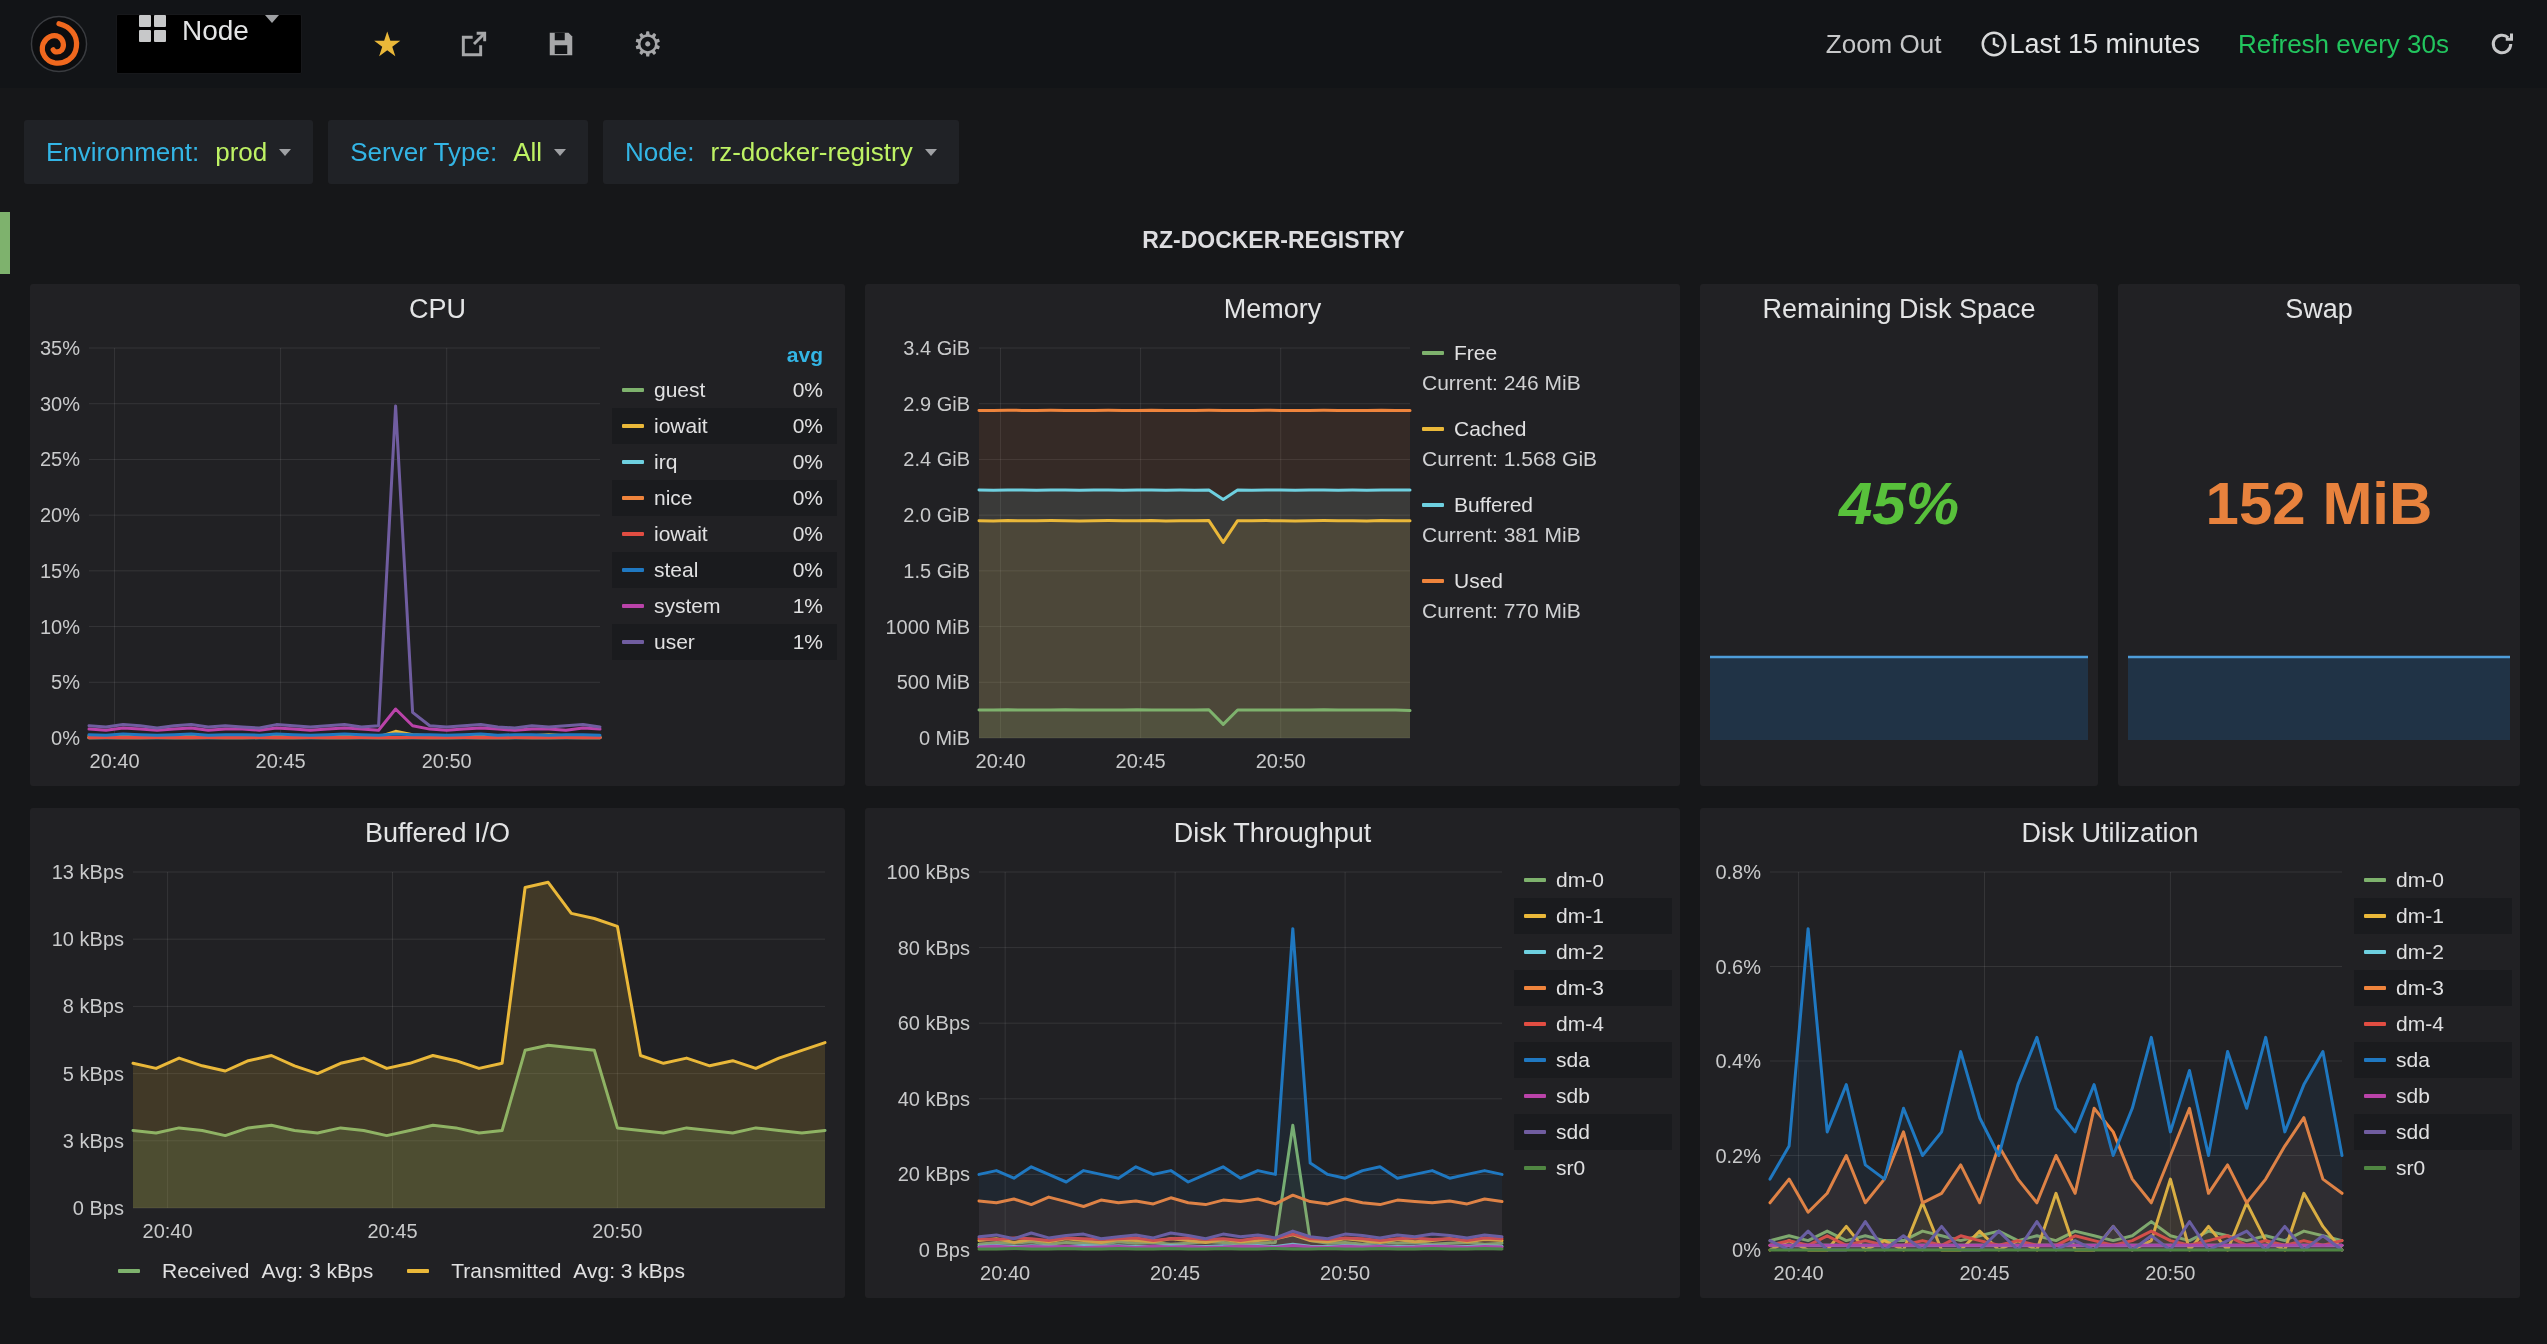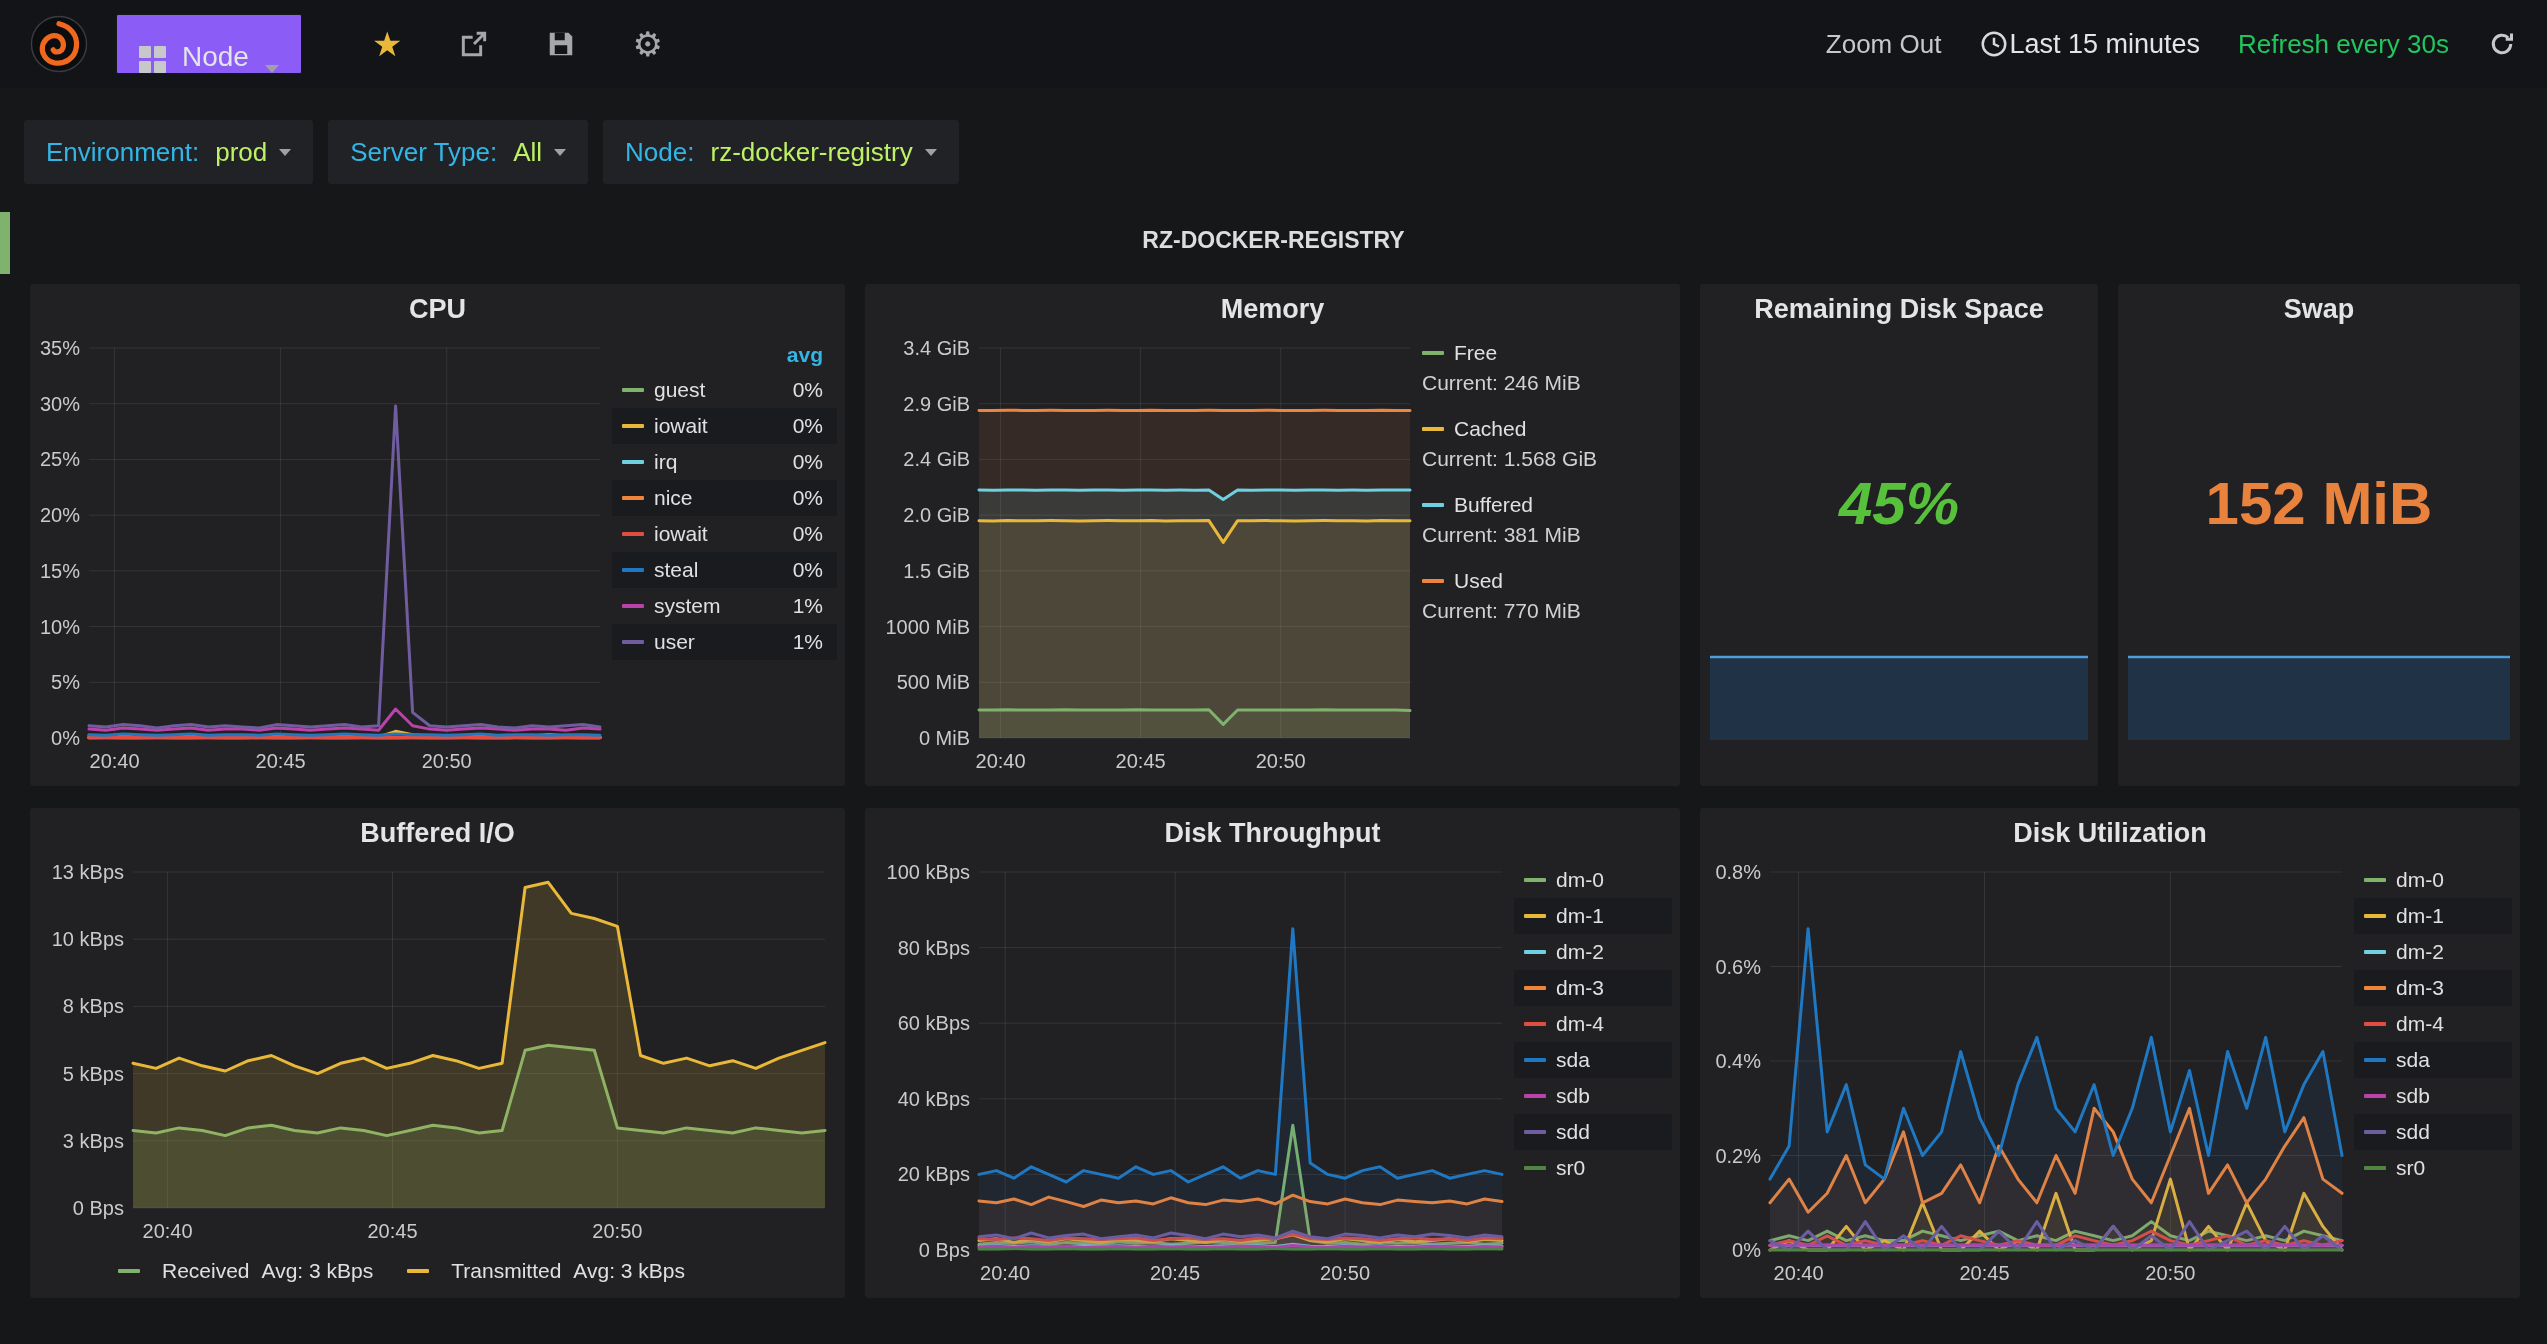--- a/index.html
+++ b/index.html
@@ -3,21 +3,21 @@
 <meta charset="utf-8">
 <style>
 *{box-sizing:border-box;margin:0;padding:0}
 html,body{width:2547px;height:1344px}
 body{background:#161719;color:#d8d9da;font-family:"Liberation Sans",sans-serif;overflow:hidden}
 svg text{font-family:"Liberation Sans",sans-serif}
 
 
 .navbar{height:88px;background:#121417;display:flex;align-items:center;padding:0 30px}
 .logo{width:58px;height:58px;flex:none;cursor:pointer}
-.dash-nav{display:flex;align-items:flex-end;height:60px;background:#8b5cf6;border:1px solid #17181b;border-radius:2px;padding:0 22px;margin-left:28px;cursor:pointer}
+.dash-nav{display:flex;align-items:flex-start;height:60px;background:#000000;border:1px solid #17181b;border-radius:2px;padding:0 22px;margin-left:28px;cursor:pointer}
 .grid-icon{display:grid;grid-template-columns:12px 12px;gap:3px;margin-right:16px}
 .grid-icon i{width:12px;height:12px;background:#c7c8c9;border-radius:1px}
 .dash-title{font-size:28px;font-weight:500;color:#e3e4e5}
 .caret{width:0;height:0;border-left:7px solid transparent;border-right:7px solid transparent;border-top:8px solid #9fa1a4;margin-left:16px;display:inline-block}
 .caret-sm{width:0;height:0;border-left:6px solid transparent;border-right:6px solid transparent;border-top:7px solid #9fa1a4;margin-left:12px;display:inline-block}
 .nav-icons{display:flex;align-items:center;gap:56px;margin-left:70px}
 .nav-ic{display:flex;align-items:center;cursor:pointer}
 .star{color:#eab839;font-size:34px;line-height:1}
 .gear{color:#a6a7a9;font-size:34px;line-height:1}
 .nav-right{margin-left:auto;display:flex;align-items:center;gap:38px}
@@ -33,21 +33,21 @@
 
 
 .row-head{position:relative;height:40px;margin:10px 30px 24px;text-align:center}
 .row-collapse-bar{position:absolute;left:-30px;top:-8px;width:10px;height:62px;background:#7eb26d;cursor:pointer}
 .row-title{display:inline-block;font-size:23px;font-weight:700;color:#dddde0;line-height:40px;cursor:pointer}
 
 
 .dashwrap{padding:0 27px 0 30px}
 .prow{display:flex;gap:20px;margin-bottom:22px}
 .panel{position:relative;background:#212124;border-radius:3px}
-.panel-title{height:50px;line-height:50px;text-align:center;font-size:27px;font-weight:700;color:#e3e4e5;cursor:pointer}
+.panel-title{height:50px;line-height:50px;text-align:center;font-size:27px;font-weight:400;color:#e3e4e5;cursor:pointer}
 .graph-body{display:flex;padding:0 8px 0 4px}
 .chart-wrap{flex:1;min-width:0}
 .h446{height:446px}.h392{height:392px}.h434{height:434px}
 svg.chart{width:100%;height:100%;display:block}
 
 
 .legend{flex:none;padding-top:4px}
 .w225{width:225px}.w250{width:250px}.w158{width:158px}
 .lg-header{height:34px;line-height:34px;text-align:right;padding-right:14px;color:#33b5e5;font-size:21px;font-weight:700}
 .lg-row{display:flex;align-items:center;height:36px;padding:0 14px 0 10px;font-size:21px;cursor:pointer}

